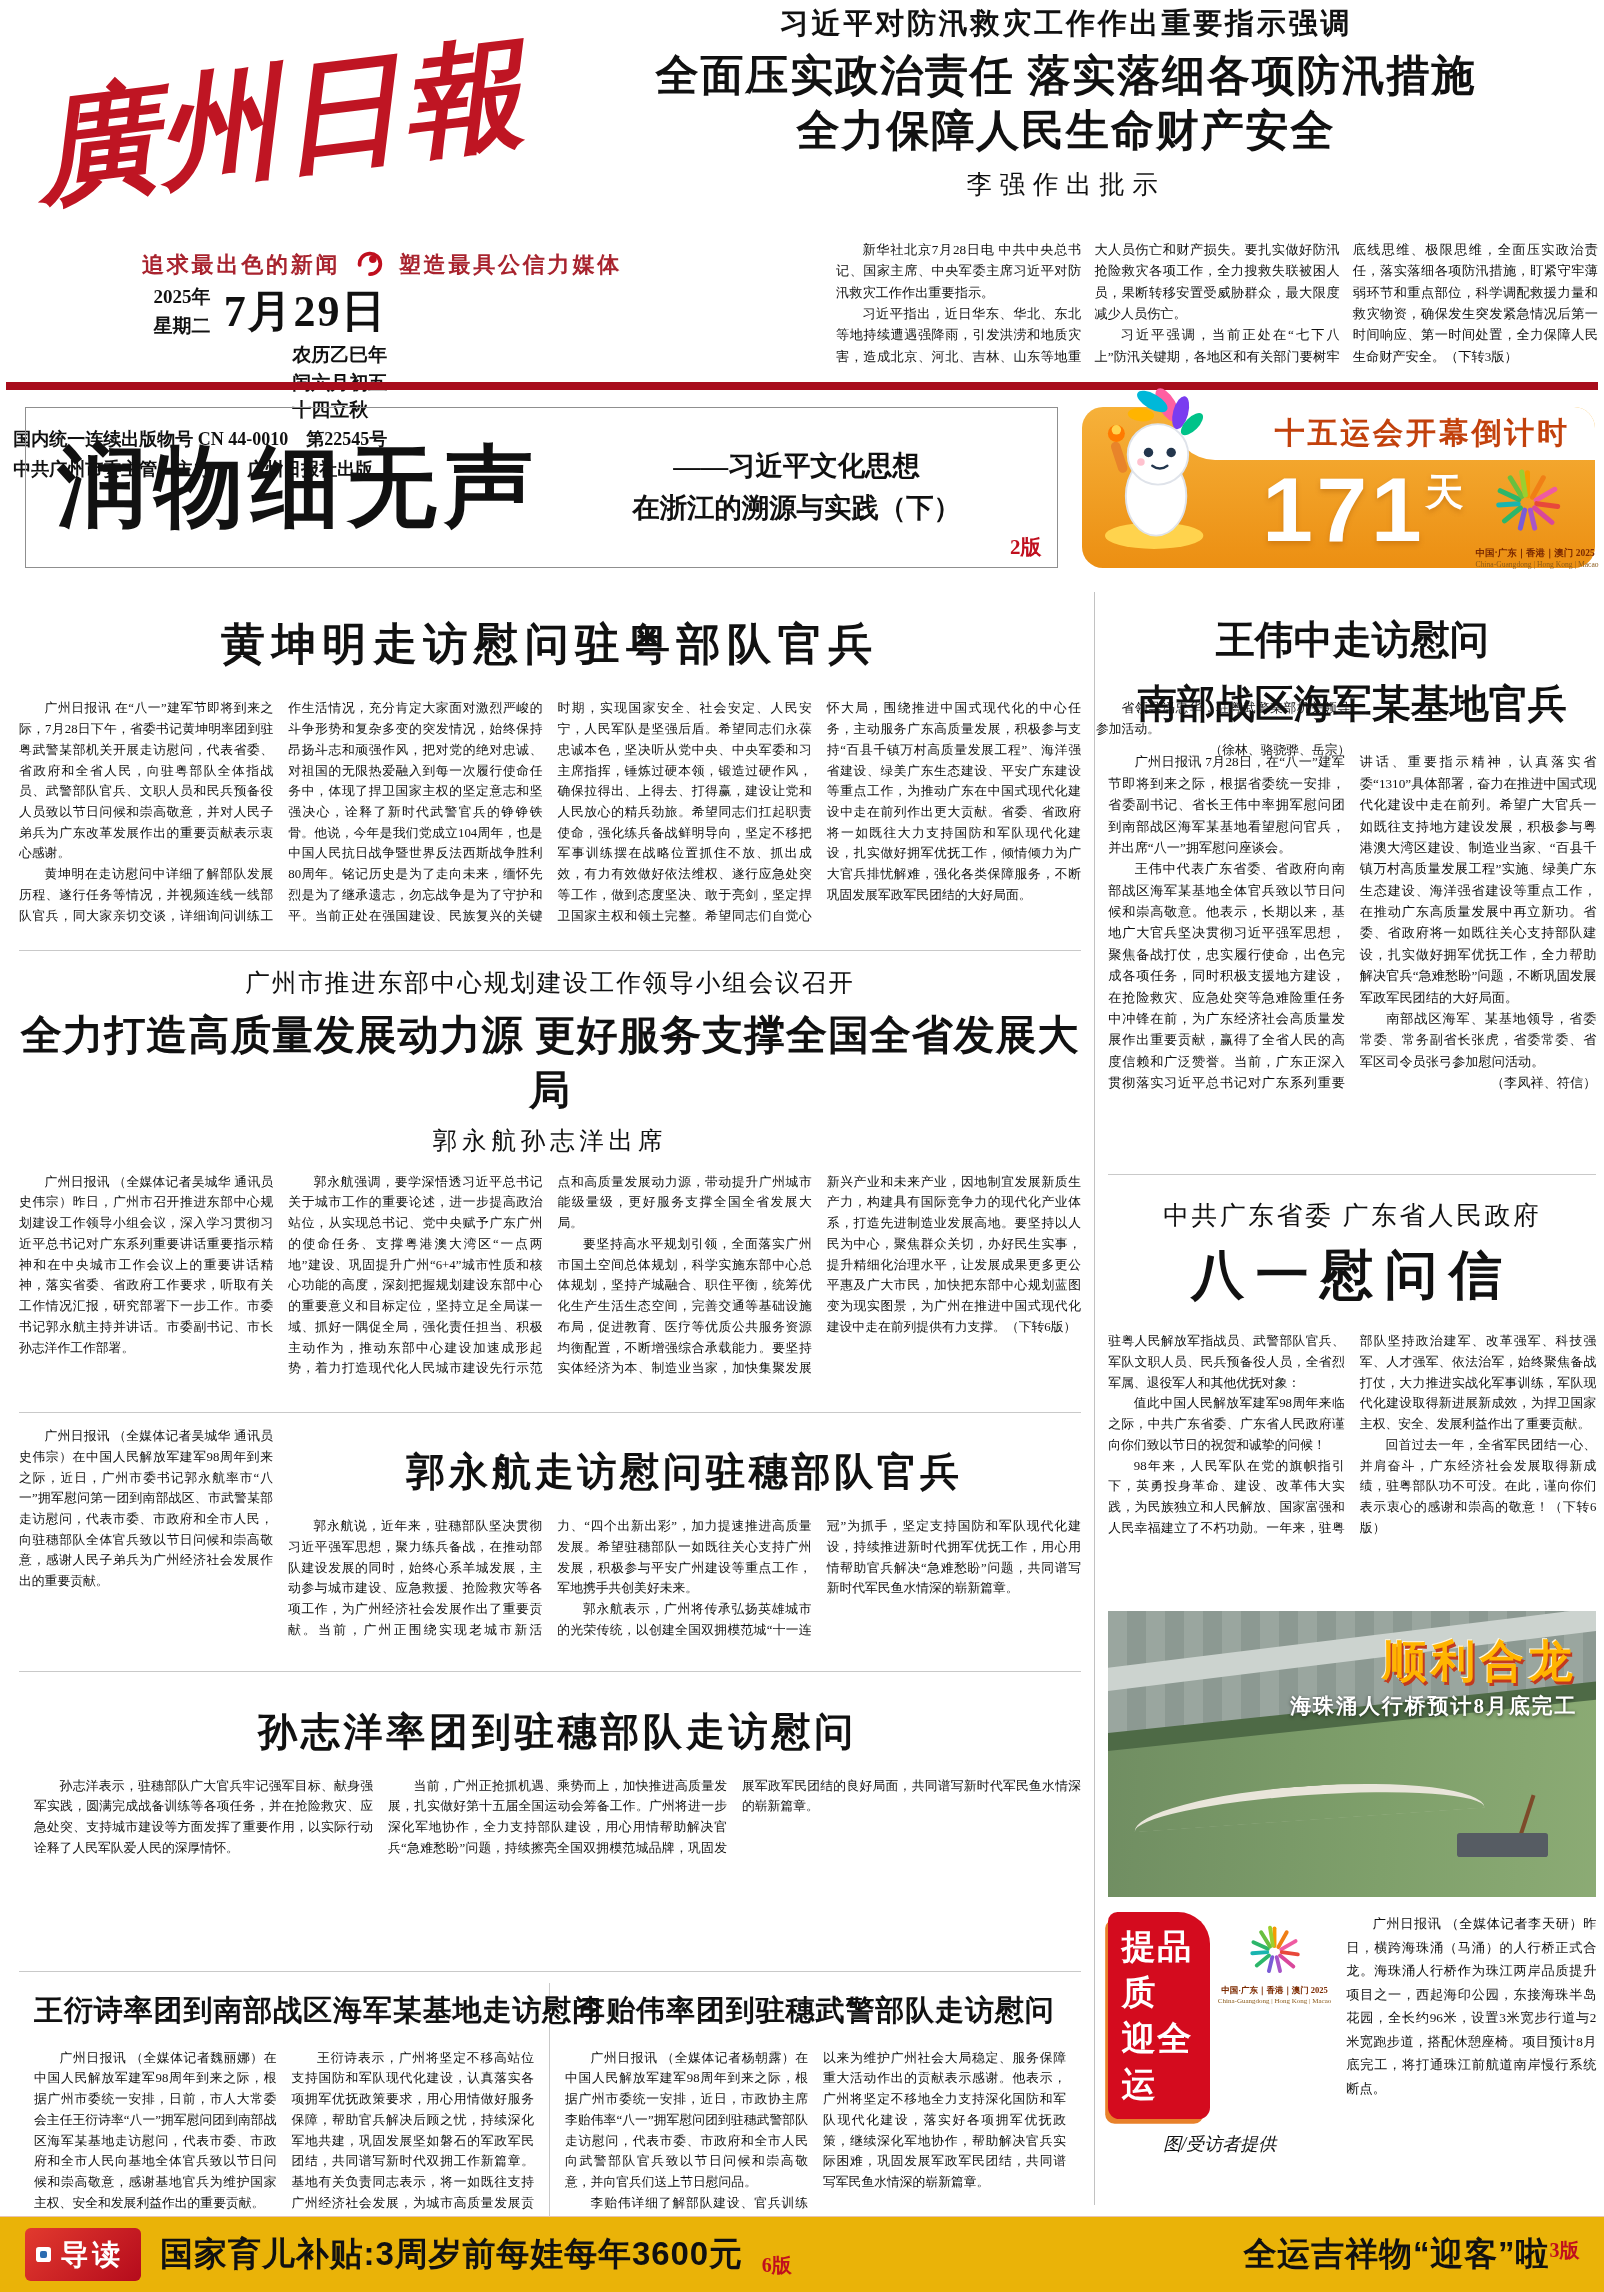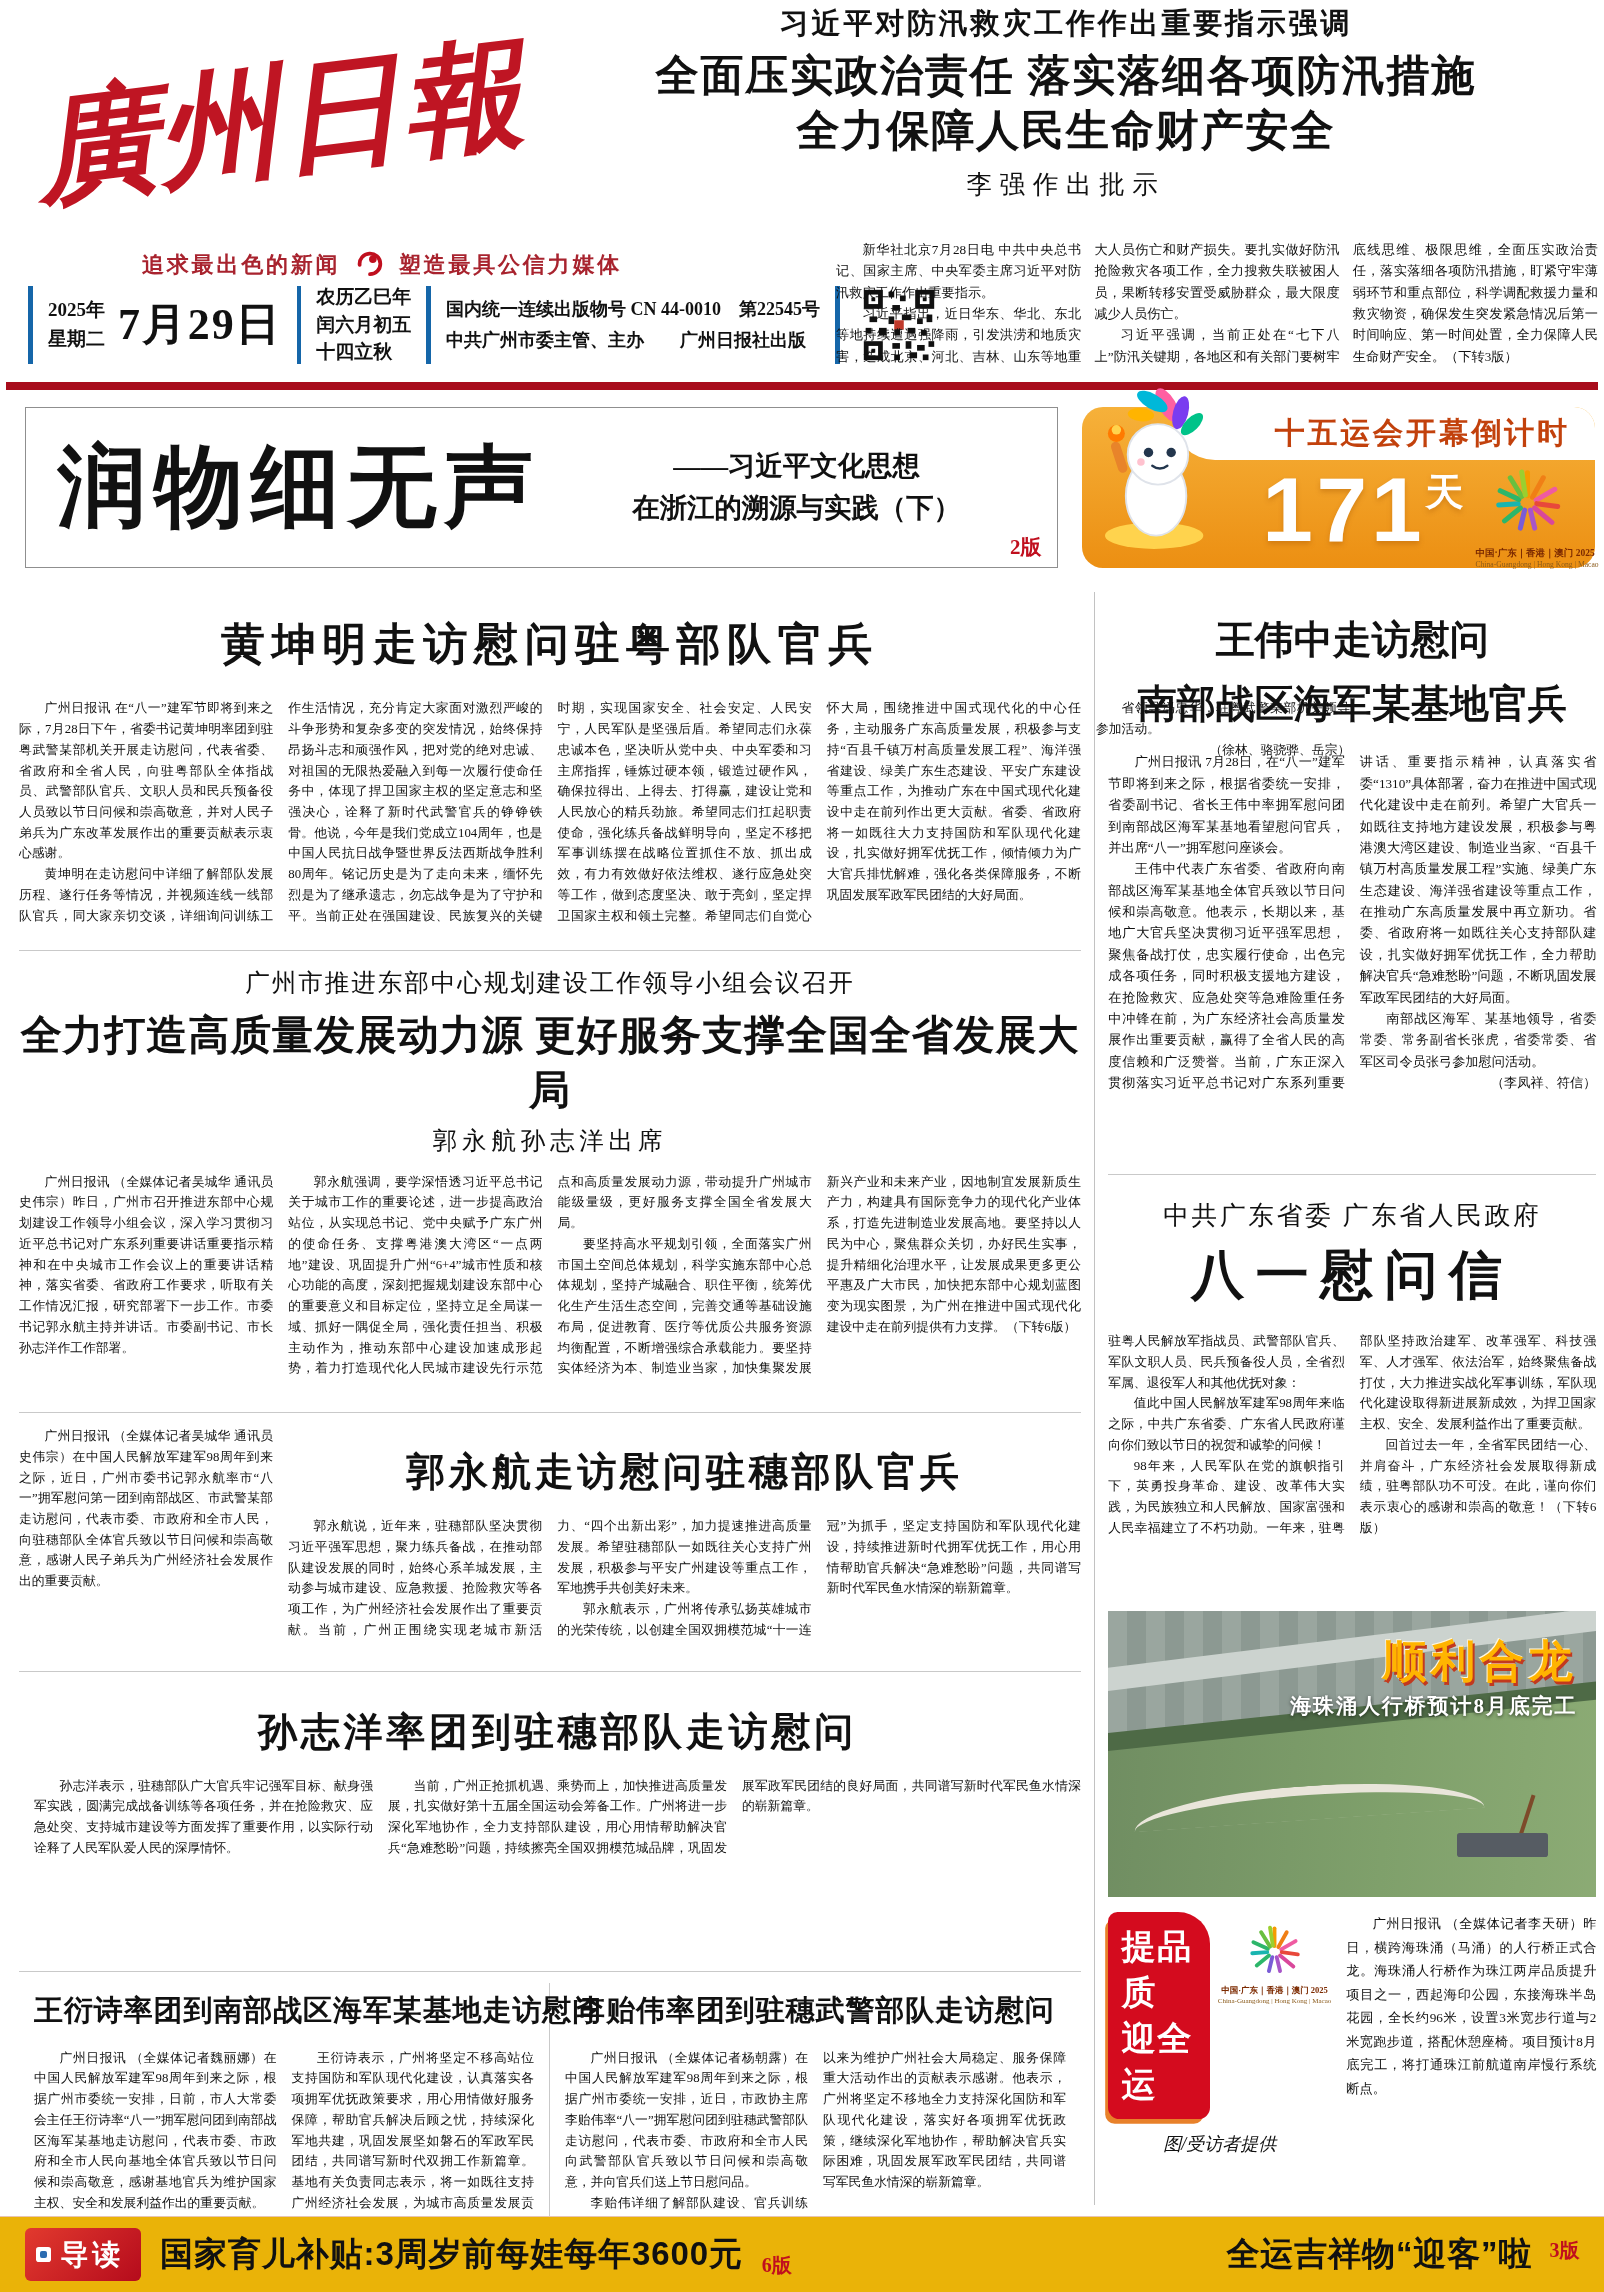--- a/index.html
+++ b/index.html
@@ -7,21 +7,21 @@
   body { font-family:"Liberation Serif","DejaVu Serif",serif; color:#111; }
   .page { width:1604px; height:2292px; margin:0 auto; background:#fff; position:relative; overflow:hidden; }
 
   
   .header { position:relative; height:379px; }
   .masthead-title { position:absolute; left:34px; top:1.9px; width:511px; height:237px;
     font-size:121px; font-weight:900; font-style:italic; color:#bf1523; letter-spacing:1.9px;
     transform:rotate(-7deg); line-height:237px; white-space:nowrap; }
   .slogans { position:absolute; left:142px; top:246px; display:flex; align-items:center; gap:13.2px;
     color:#a8232e; font-size:22px; font-weight:700; letter-spacing:2.8px; }
-  .dateline { position:absolute; left:13.2px; top:282px; height:85px; display:flex; align-items:center; }
+  .dateline { position:absolute; left:13.2px; top:282px; height:85px; display:flex; align-items:flex-end;flex-direction:column; }
   .vbar { width:4.7px; height:78px; background:#1566a9; margin:0 15px; }
   .dl-date { display:flex; align-items:center; gap:13.2px; }
   .dl-small { font-size:19px; line-height:1.5; font-weight:600; }
   .dl-big { font-size:44px; font-weight:900; letter-spacing:1.9px; }
   .dl-lunar { font-size:19px; line-height:1.45; font-weight:600; }
   .dl-pub { font-size:18px; line-height:1.7; font-weight:600; }
   .qr { width:78px; height:78px; margin-left:5.7px; }
 
   .top-story { position:absolute; left:535px; top:3.8px; width:1062px; }
   .ts-kicker { font-size:29px; font-weight:700; text-align:center; letter-spacing:2.8px; }
@@ -124,21 +124,21 @@
   
   .bottom-bar { position:absolute; left:0; right:0; bottom:0; height:76px; background:#eab308;
     border-top:1.9px solid #e8c4b2; display:flex; align-items:center; padding:0 24.6px; gap:19px; }
   .daodu { background:linear-gradient(135deg,#e23a2e,#b50b1c); color:#fff; font-size:28px; font-weight:900;
     letter-spacing:3.8px; padding:7.6px 17px 7.6px 11.4px; border-radius:5.7px; display:flex; align-items:center; gap:9.5px;
     font-family:"Liberation Sans",sans-serif; }
   .daodu-glyph { width:15px; height:15px; background:#fff; border-radius:2.8px; position:relative; }
   .daodu-glyph::after { content:""; position:absolute; inset:3.8px; background:#2b6cb0; border-radius:1.9px; }
   .bb-item { font-size:33px; font-weight:900; letter-spacing:0.9px; font-family:"Liberation Sans",sans-serif; }
   .bb-page { color:#c00f1e; font-size:20px; font-weight:700; align-self:flex-end; padding-bottom:13.2px; }
-  .bb-right { margin-left:auto; display:flex; gap:17px; }
+  .bb-right { margin-left:auto; display:flex; }
   .logo-swirl { display:inline-block; }
 </style>
 </head>
 <body>
 
 <svg width="0" height="0" style="position:absolute">
   <symbol id="starburst" viewBox="0 0 100 110">
     <g stroke-width="7" stroke-linecap="round" fill="none">
       <line x1="50" y1="47" x2="50" y2="15" stroke="#f59b00"></line>
       <line x1="57" y1="49" x2="72" y2="22" stroke="#f07f16"></line>

